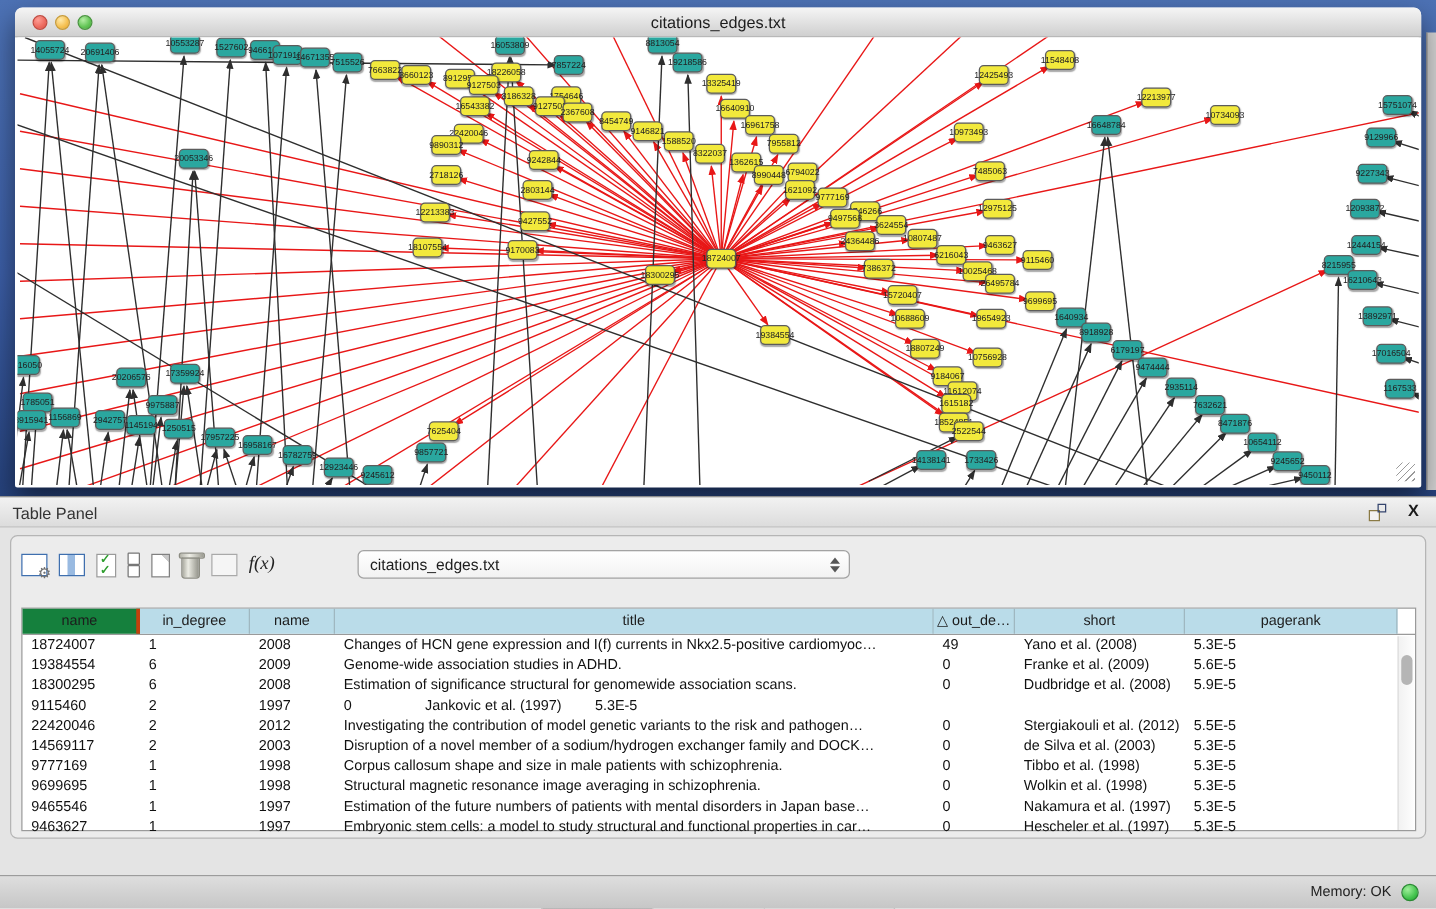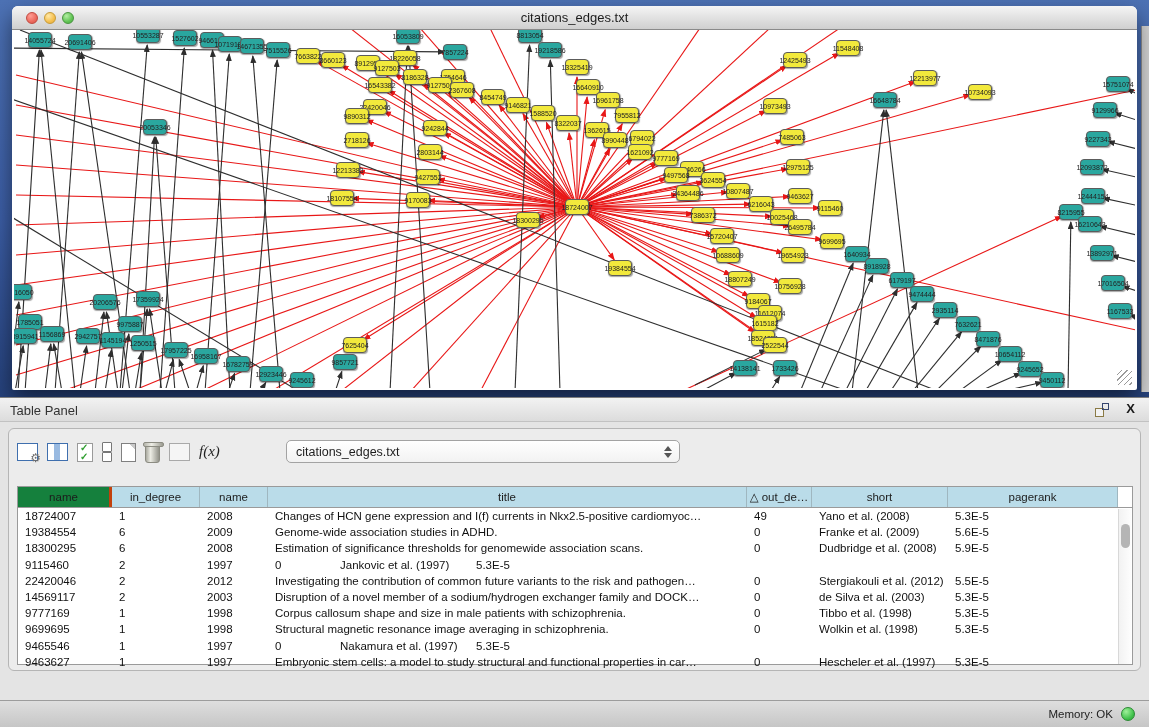--- a/index.html
+++ b/index.html
@@ -499,38 +499,38 @@
               <div class="td c2">2009</div>
               <div class="td c3">Genome-wide association studies in ADHD.</div>
               <div class="td c4">0</div>
               <div class="td c5">Franke et al. (2009)</div>
               <div class="td c6">5.6E-5</div>
             </div>
             <div class="tr">
               <div class="td c0">18300295</div>
               <div class="td c1">6</div>
               <div class="td c2">2008</div>
-              <div class="td c3">Estimation of significance thresholds for genomewide association scans.</div>
+              <div class="td c3">Estimation of significance structural for genomewide association scans.</div>
               <div class="td c4">0</div>
               <div class="td c5">Dudbridge et al. (2008)</div>
               <div class="td c6">5.9E-5</div>
             </div>
             <div class="tr">
               <div class="td c0">9115460</div>
               <div class="td c1">2</div>
               <div class="td c2">1997</div>
               <div class="td c4">0</div>
               <div class="td c5">Jankovic et al. (1997)</div>
               <div class="td c6">5.3E-5</div>
             </div>
             <div class="tr">
               <div class="td c0">22420046</div>
               <div class="td c1">2</div>
               <div class="td c2">2012</div>
-              <div class="td c3">Investigating the contribution of common future variants to the risk and pathogen…</div>
+              <div class="td c3">Investigating the contribution of model genetic variants to the risk and pathogen…</div>
               <div class="td c4">0</div>
               <div class="td c5">Stergiakouli et al. (2012)</div>
               <div class="td c6">5.5E-5</div>
             </div>
             <div class="tr">
               <div class="td c0">14569117</div>
               <div class="td c1">2</div>
               <div class="td c2">2003</div>
               <div class="td c3">Disruption of a novel member of a sodium/hydrogen exchanger family and DOCK…</div>
               <div class="td c4">0</div>
@@ -552,20 +552,21 @@
               <div class="td c2">1998</div>
               <div class="td c3">Structural magnetic resonance image averaging in schizophrenia.</div>
               <div class="td c4">0</div>
               <div class="td c5">Wolkin et al. (1998)</div>
               <div class="td c6">5.3E-5</div>
             </div>
             <div class="tr">
               <div class="td c0">9465546</div>
               <div class="td c1">1</div>
               <div class="td c2">1997</div>
+              <div class="td c3">Estimation of the future numbers of patients with mental disorders in Japan base…</div>
               <div class="td c4">0</div>
               <div class="td c5">Nakamura et al. (1997)</div>
               <div class="td c6">5.3E-5</div>
             </div>
             <div class="tr">
               <div class="td c0">9463627</div>
               <div class="td c1">1</div>
               <div class="td c2">1997</div>
               <div class="td c3">Embryonic stem cells: a model to study structural and functional properties in car…</div>
               <div class="td c4">0</div>

